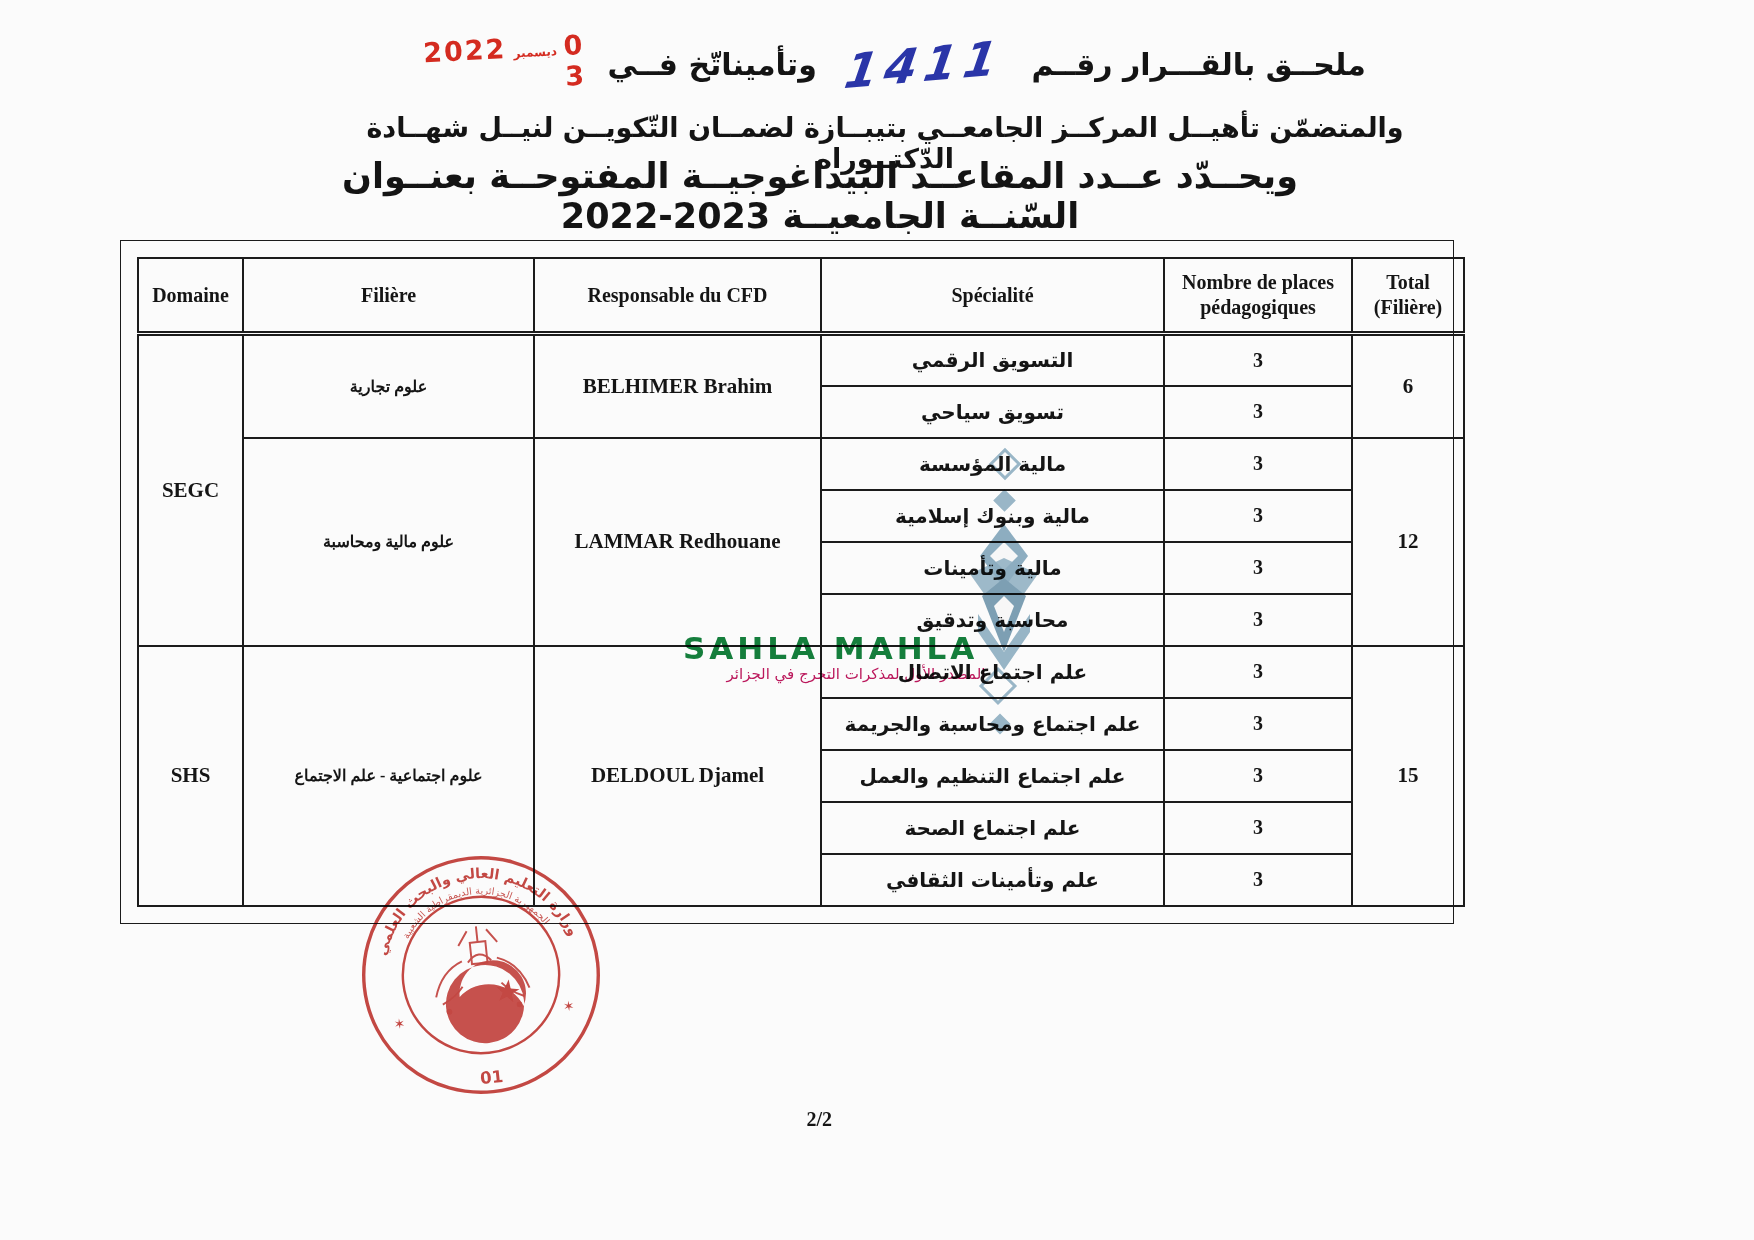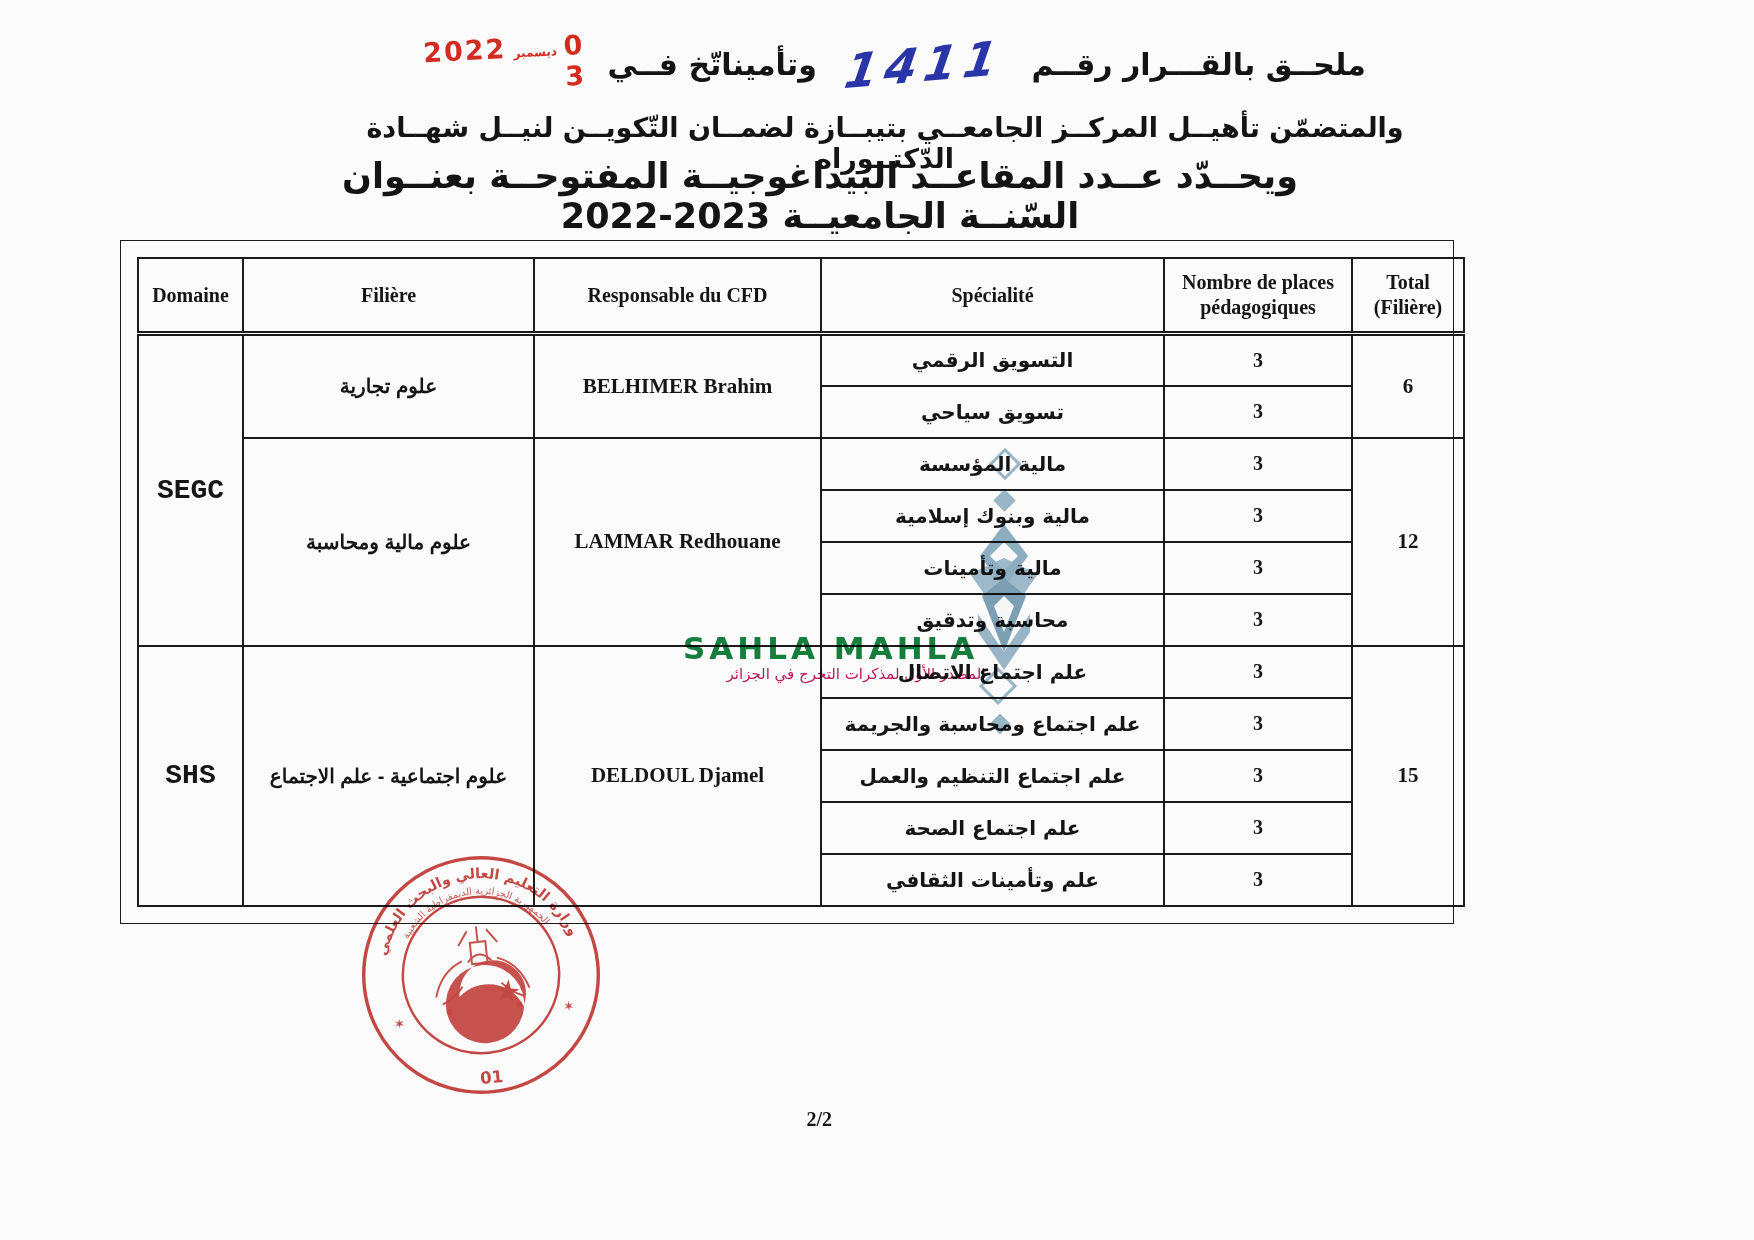--- a/index.html
+++ b/index.html
@@ -36,22 +36,22 @@
     border:1px solid #1b1b1b; background:transparent; z-index:1;
   }
   table.doc{ border-collapse:collapse; table-layout:fixed; width:1326px; margin:16px; background:transparent; }
   table.doc{ border:2px solid #1b1b1b; }
   .doc th, .doc td{ border:2px solid #1b1b1b; text-align:center; vertical-align:middle; padding:0 6px; }
   .doc thead th{
     height:72px; font-size:20px; font-weight:bold; font-family:"Liberation Serif",serif;
     border-bottom:5px double #1b1b1b; line-height:1.25;
   }
   .doc tbody tr{ height:52px; }
-  .cell-domain{ font-size:28px; font-weight:bold;font-family:Liberation Mono, monospace; }
-  .cell-filiere{ font-family:Liberation Sans, sans-serif; direction:rtl; font-size:20px; font-weight:bold; }
+  .cell-domain{ font-size:21px; font-weight:bold; }
+  .cell-filiere{ font-family:Liberation Serif, serif; direction:rtl; font-size:16px; font-weight:bold; }
   .cell-resp{ font-size:21px; font-weight:bold; }
   .cell-spec{ font-family:"DejaVu Sans",sans-serif; direction:rtl; font-size:20px; font-weight:bold; }
   .cell-num{ font-size:20px; font-weight:bold; }
   .cell-total{ font-size:21px; font-weight:bold; }
 
   
   .watermark{ position:absolute; z-index:2; mix-blend-mode:multiply; pointer-events:none; }
   .wm-title{ left:683px; top:630px; font-family:"DejaVu Sans",sans-serif;
     font-weight:bold; font-size:31px; letter-spacing:4px; color:#15803d; white-space:nowrap; }
   .wm-tagline{ left:700px; top:665px; width:312px; text-align:center;

